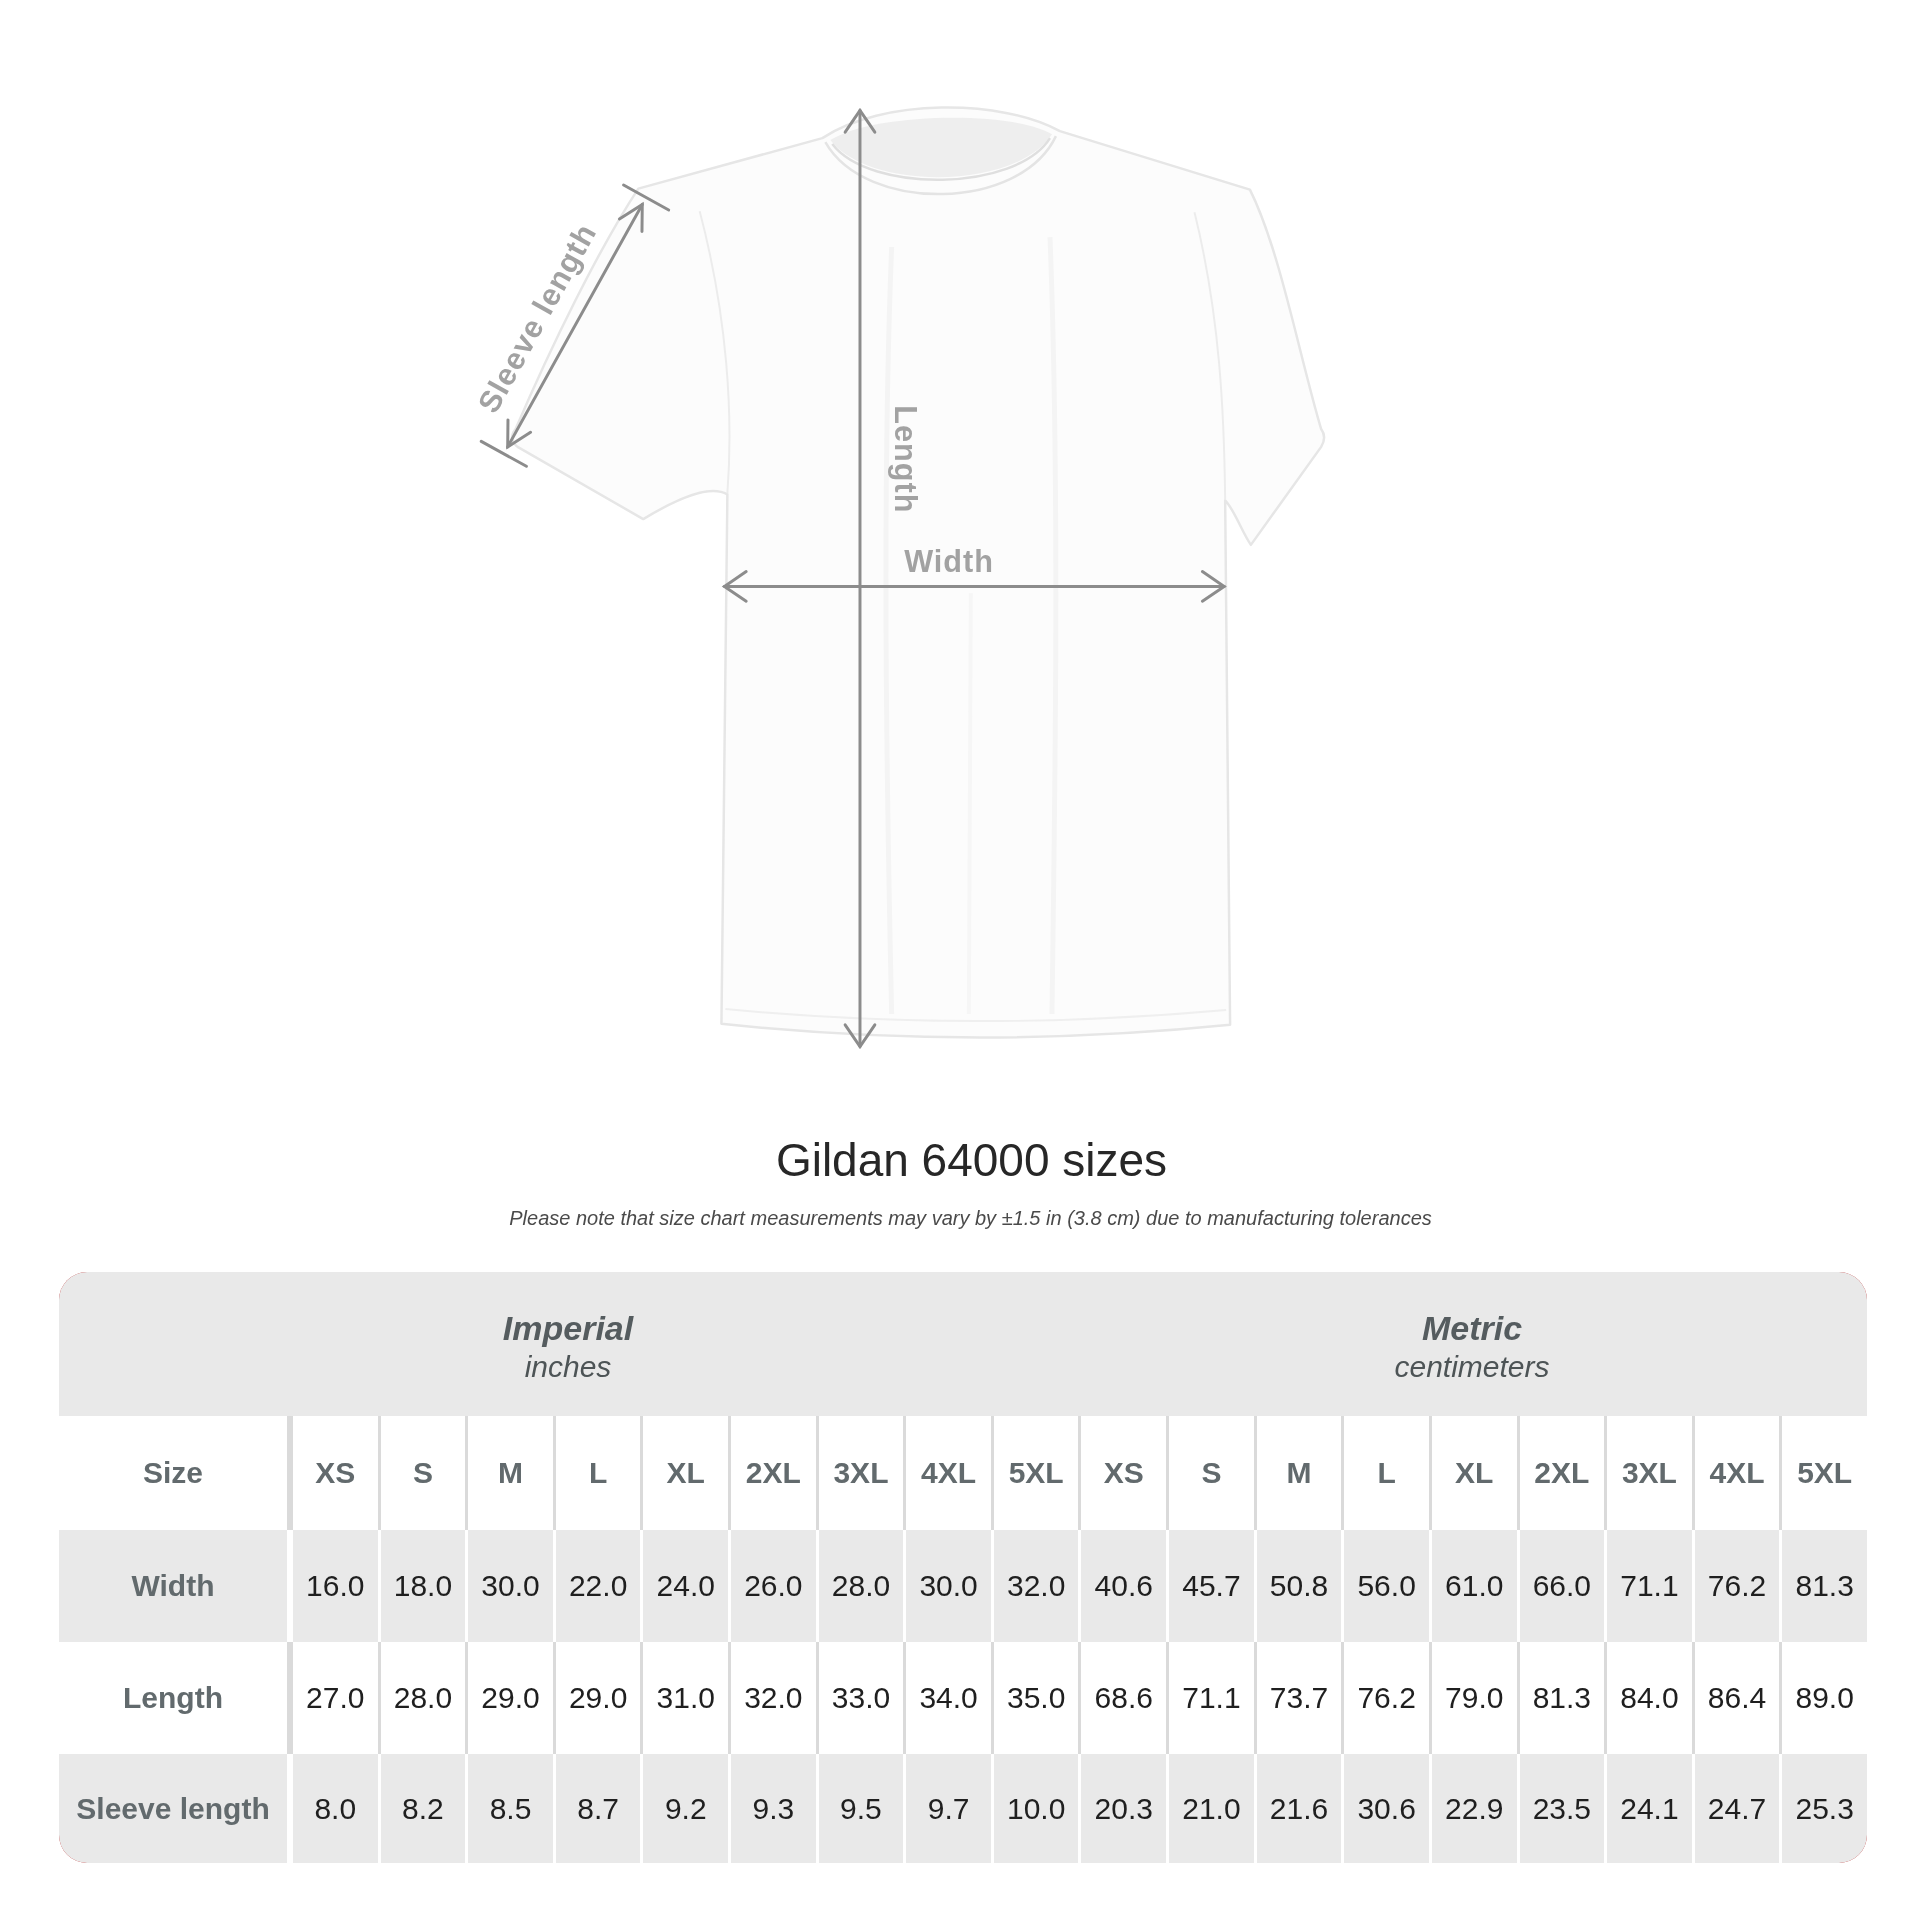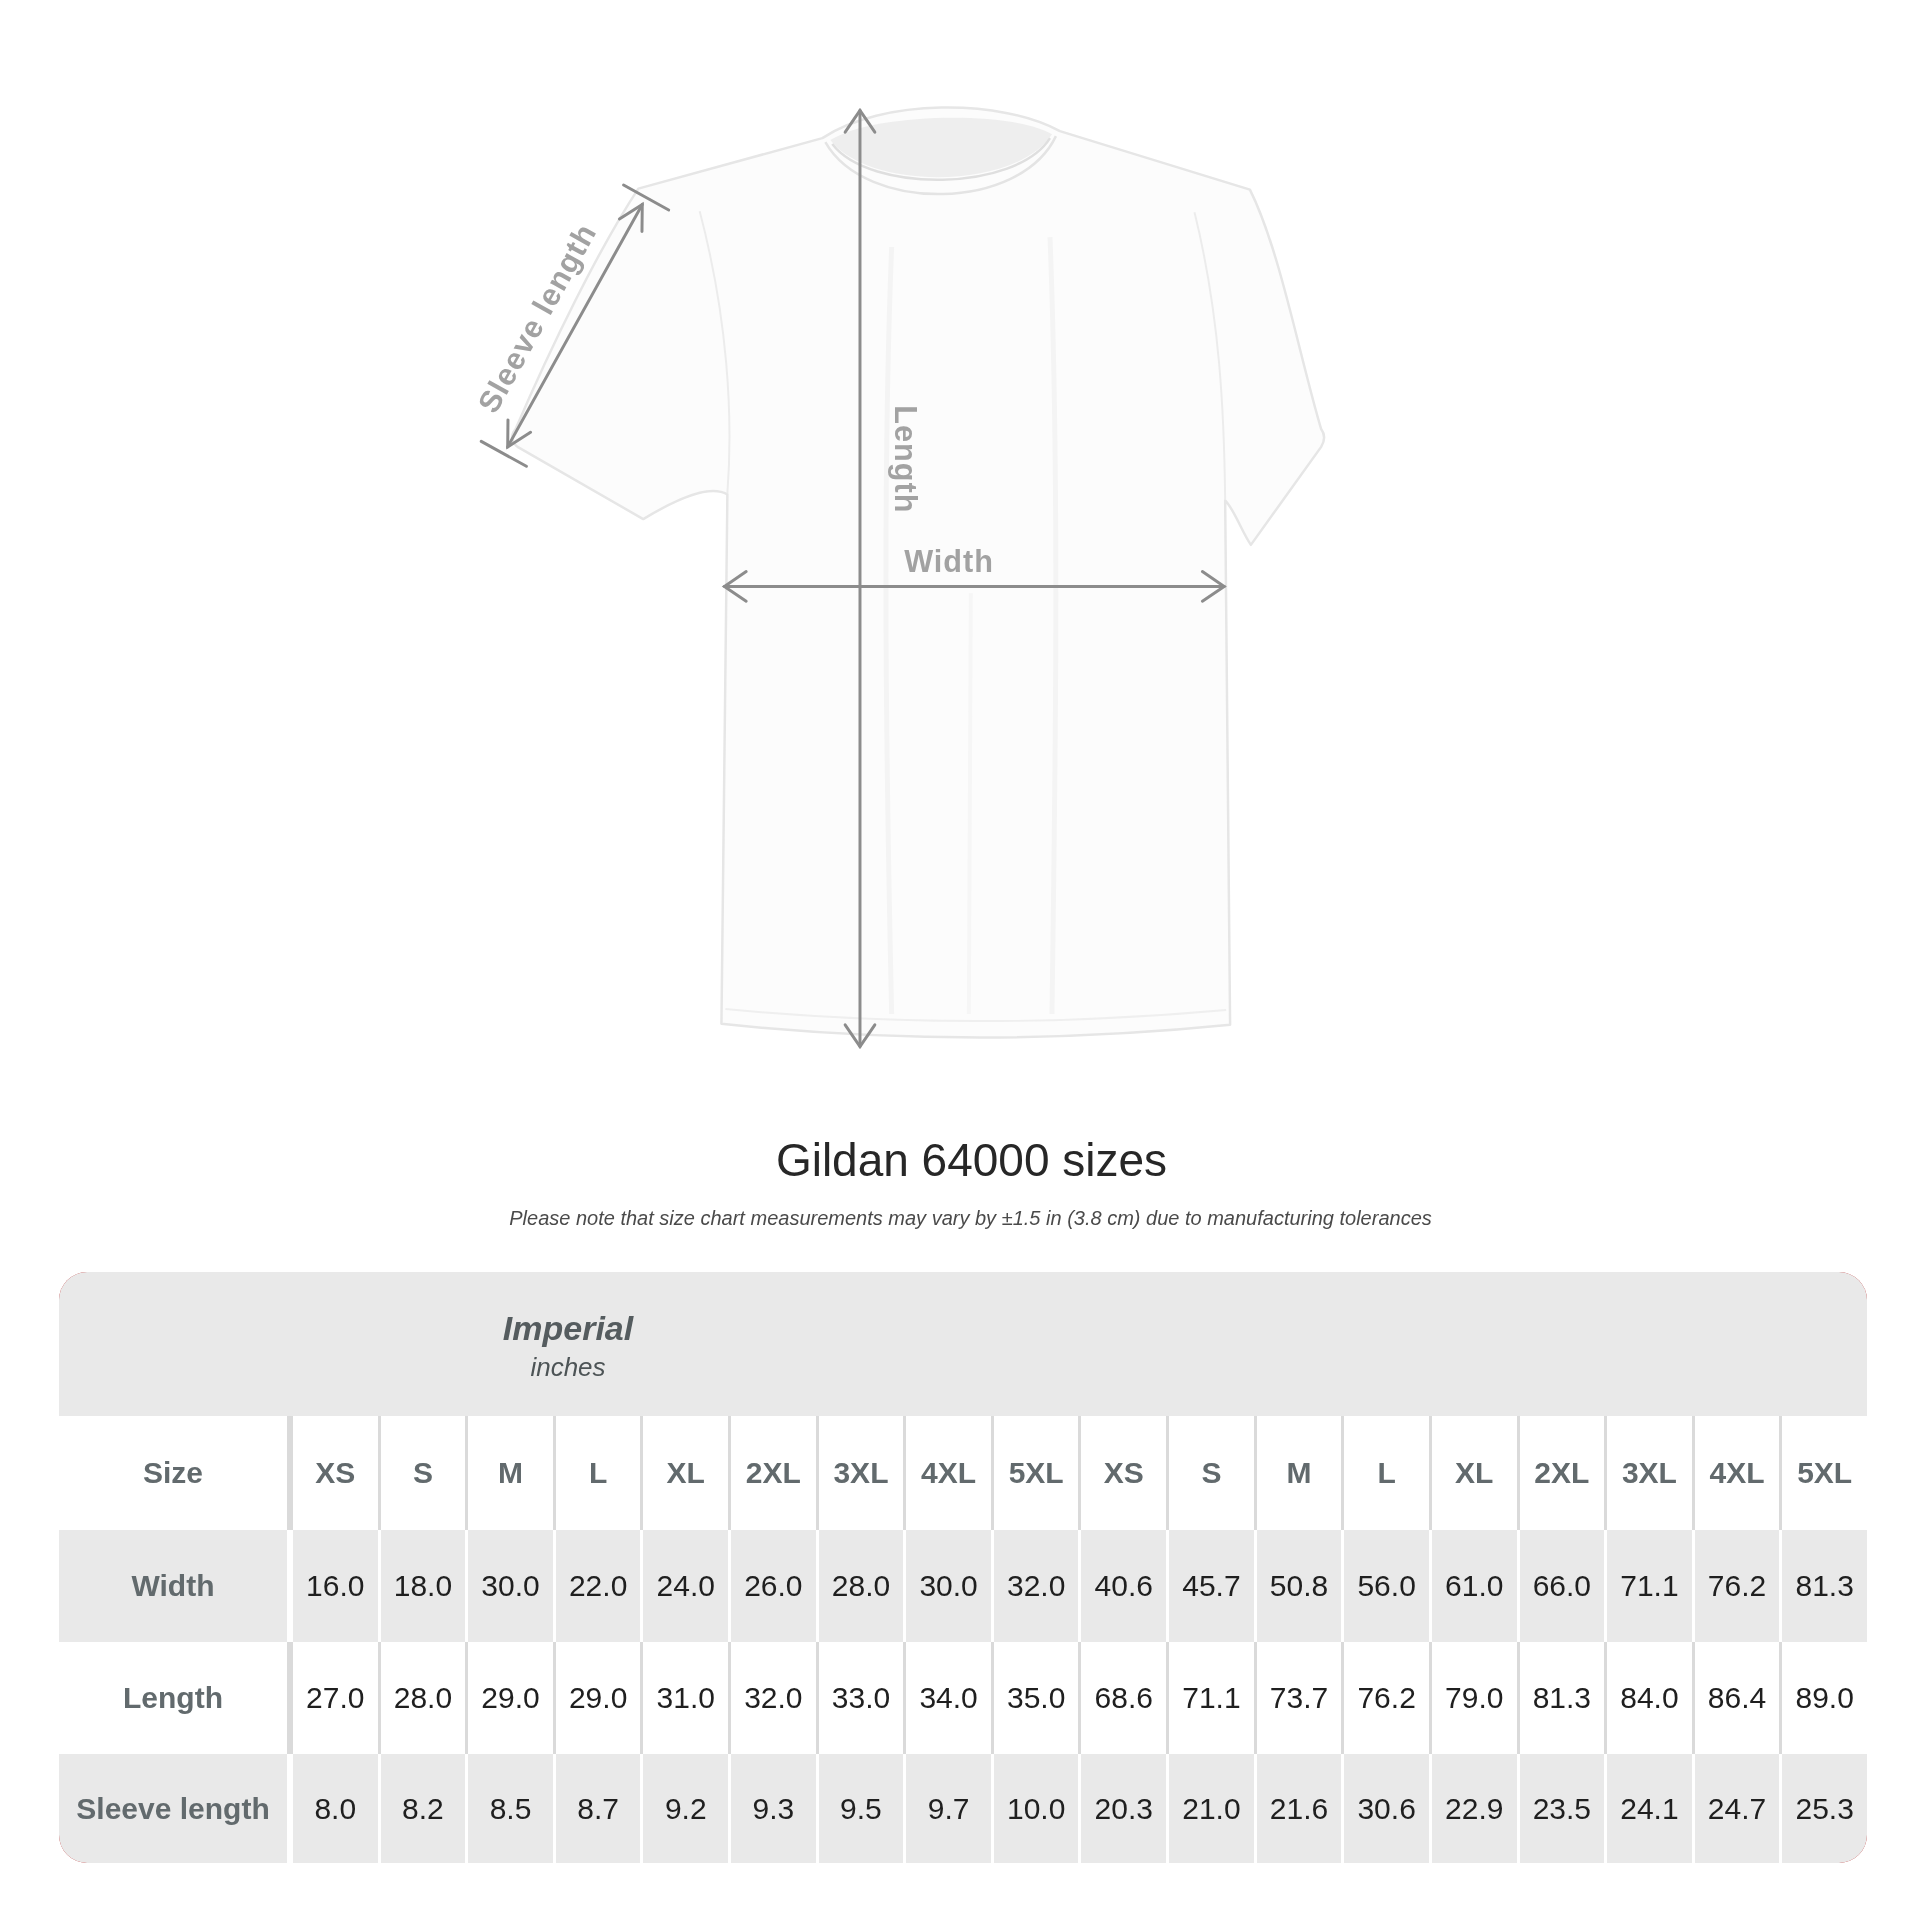--- a/index.html
+++ b/index.html
@@ -27,21 +27,21 @@
     position:absolute;left:59px;top:1272px;width:1808px;height:591px;
     border-radius:28px;overflow:hidden;background:#b91c1c;
   }
   .band{
     display:flex;height:144px;background:#e9e9e9;
   }
   .band-cell{display:flex;flex-direction:column;align-items:center;justify-content:center;padding-top:4px;}
   .band-cell.imperial{width:1018px;}
   .band-cell.metric{flex:1;}
   .g-title{font-size:34px;font-weight:bold;font-style:italic;color:#555c5f;line-height:42px;}
-  .g-unit{font-size:26px;font-style:italic;color:#4d5456;line-height:36px;}
+  .g-unit{font-size:30px;font-style:italic;color:#4d5456;line-height:36px;}
   .trow{display:flex;}
   .trow.r-header{height:114px;background:#ffffff;}
   .trow.r-gray{height:112px;background:#e9e9e9;}
   .trow.r-white{height:112px;background:#ffffff;}
   .trow.r-last{height:110px;}
   .cell{
     flex:1;display:flex;align-items:center;justify-content:center;
     font-size:30px;color:#1f1f1f;
   }
   .cell.label-cell{width:228px;flex:0 0 228px;font-weight:bold;color:#626a6d;}
@@ -119,20 +119,24 @@
   </svg>
 
   <h1 class="title">Gildan 64000 sizes</h1>
   <p class="note">Please note that size chart measurements may vary by ±1.5 in (3.8 cm) due to manufacturing tolerances</p>
 
   <div class="size-table">
     <div class="band">
       <div class="band-cell imperial">
         <div class="g-title">Imperial</div>
         <div class="g-unit">inches</div>
+      </div>
+      <div class="band-cell metric">
+        <div class="g-title">Metric</div>
+        <div class="g-unit">centimeters</div>
       </div>
     </div>
     <div id="table-rows">
         <div class="trow r-header">
           <div class="cell label-cell">Size</div>
           <div class="cell first-data size-head">XS</div>
           <div class="cell size-head">S</div>
           <div class="cell size-head">M</div>
           <div class="cell size-head">L</div>
           <div class="cell size-head">XL</div>

